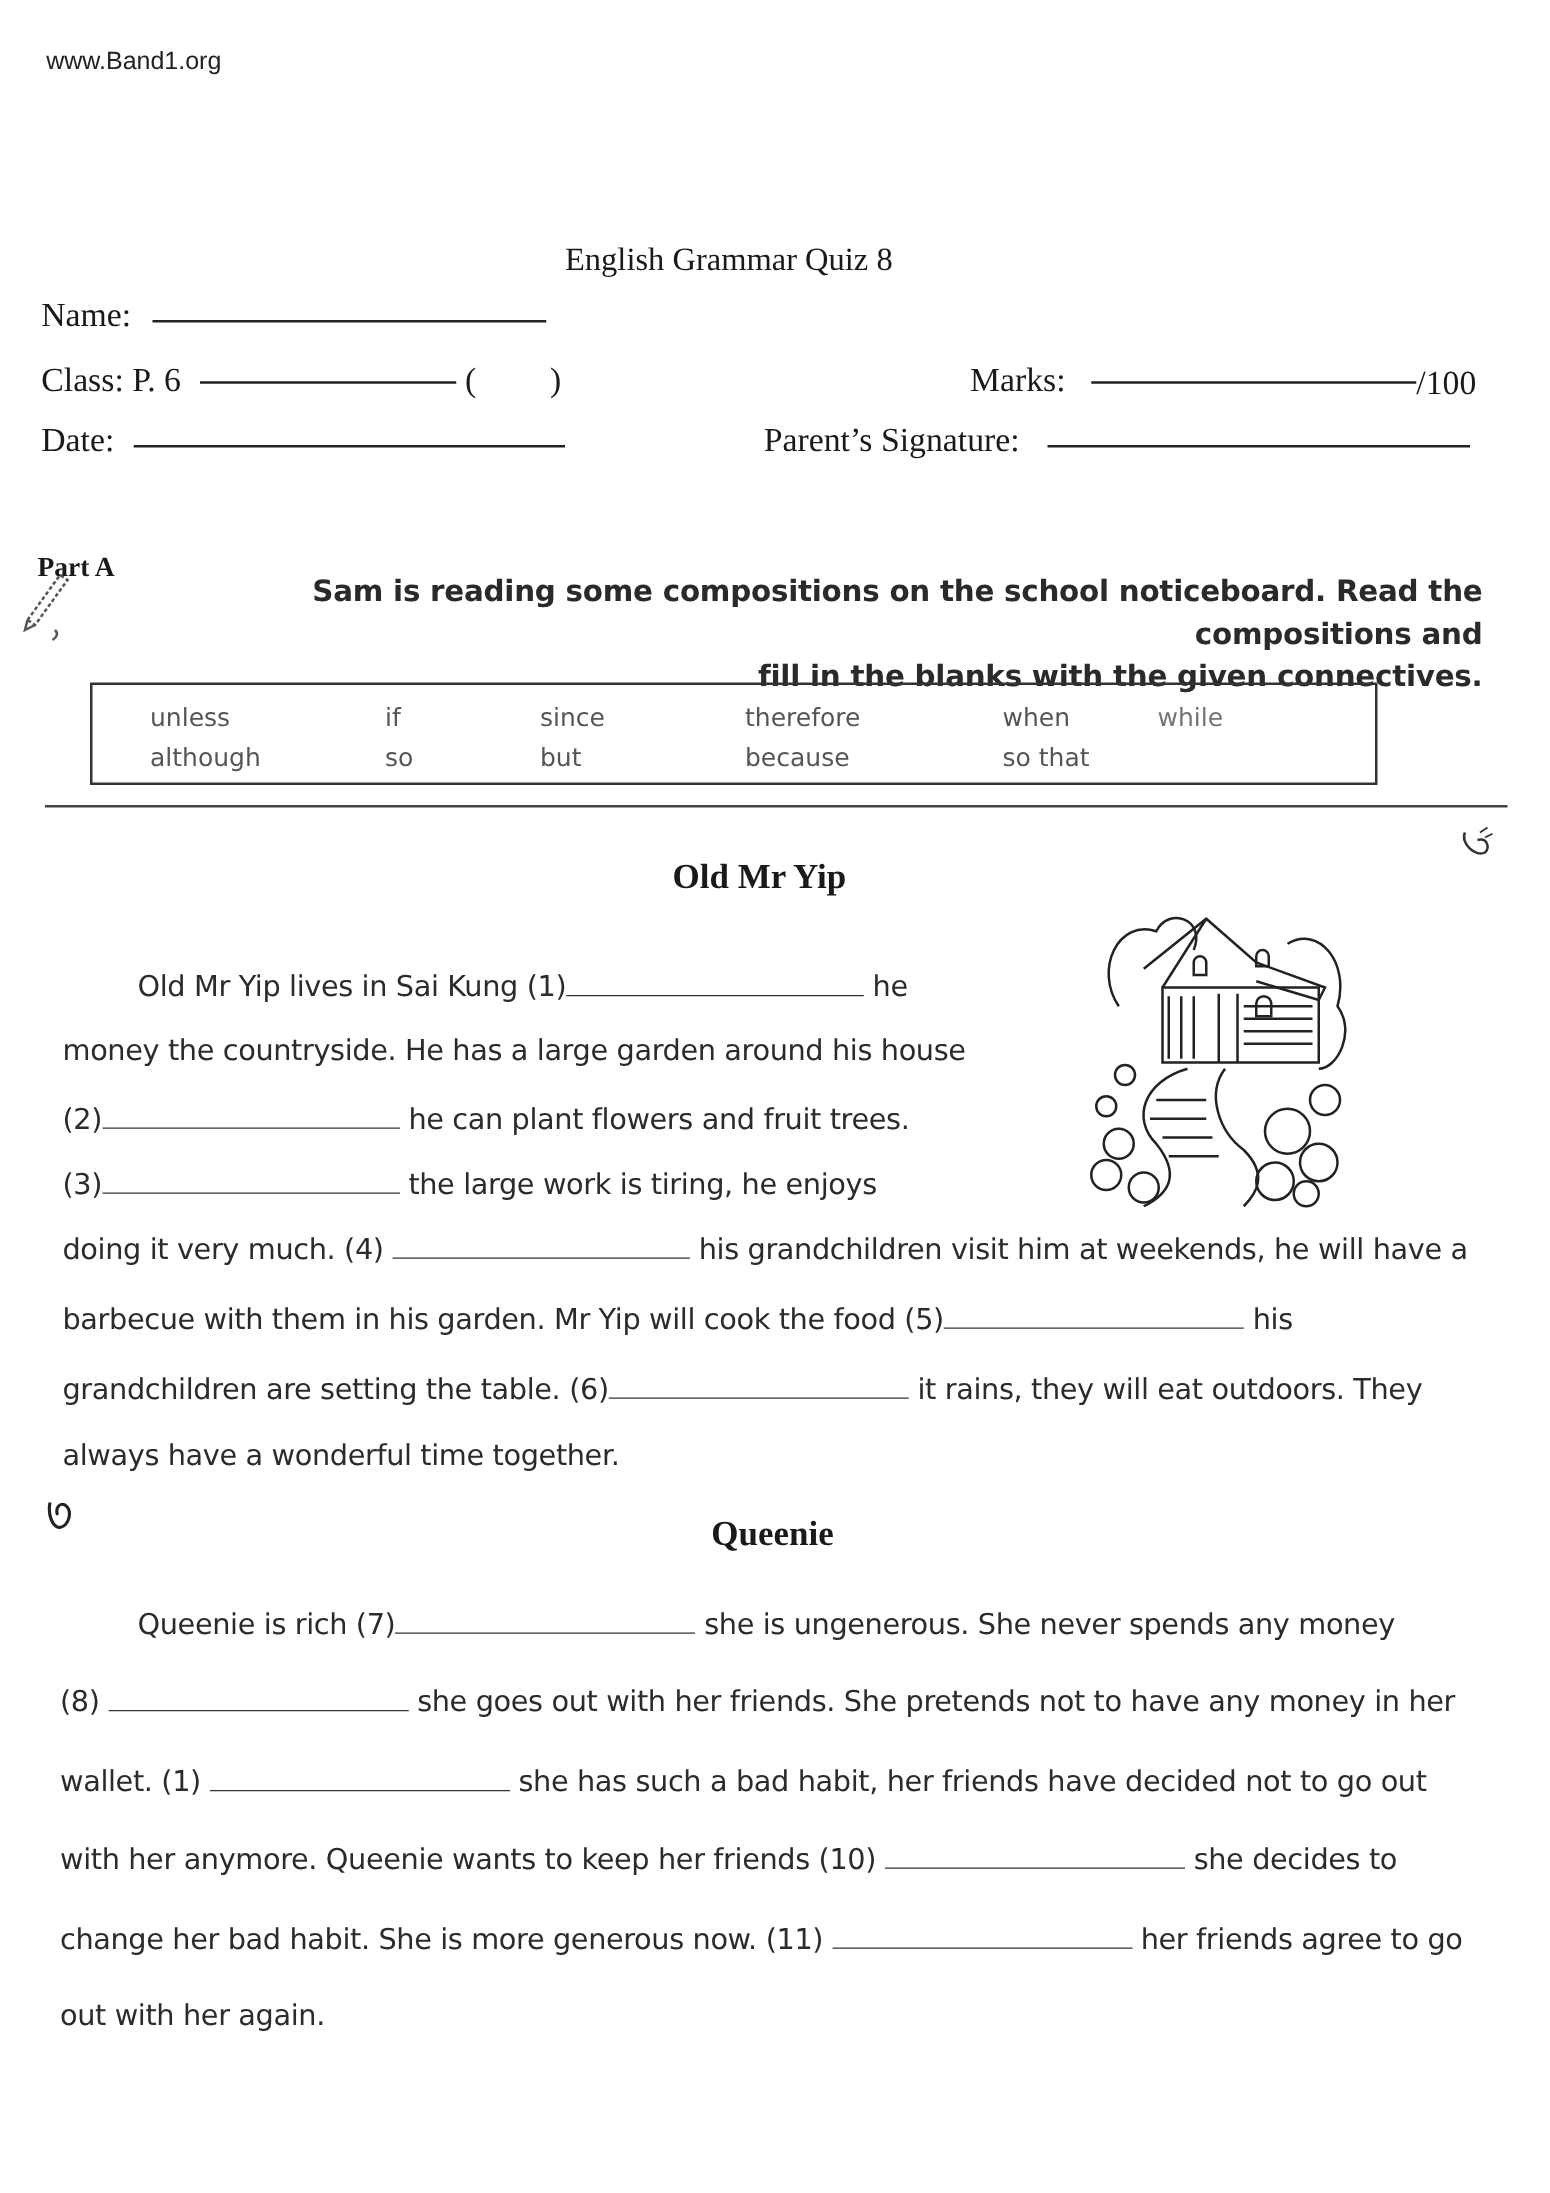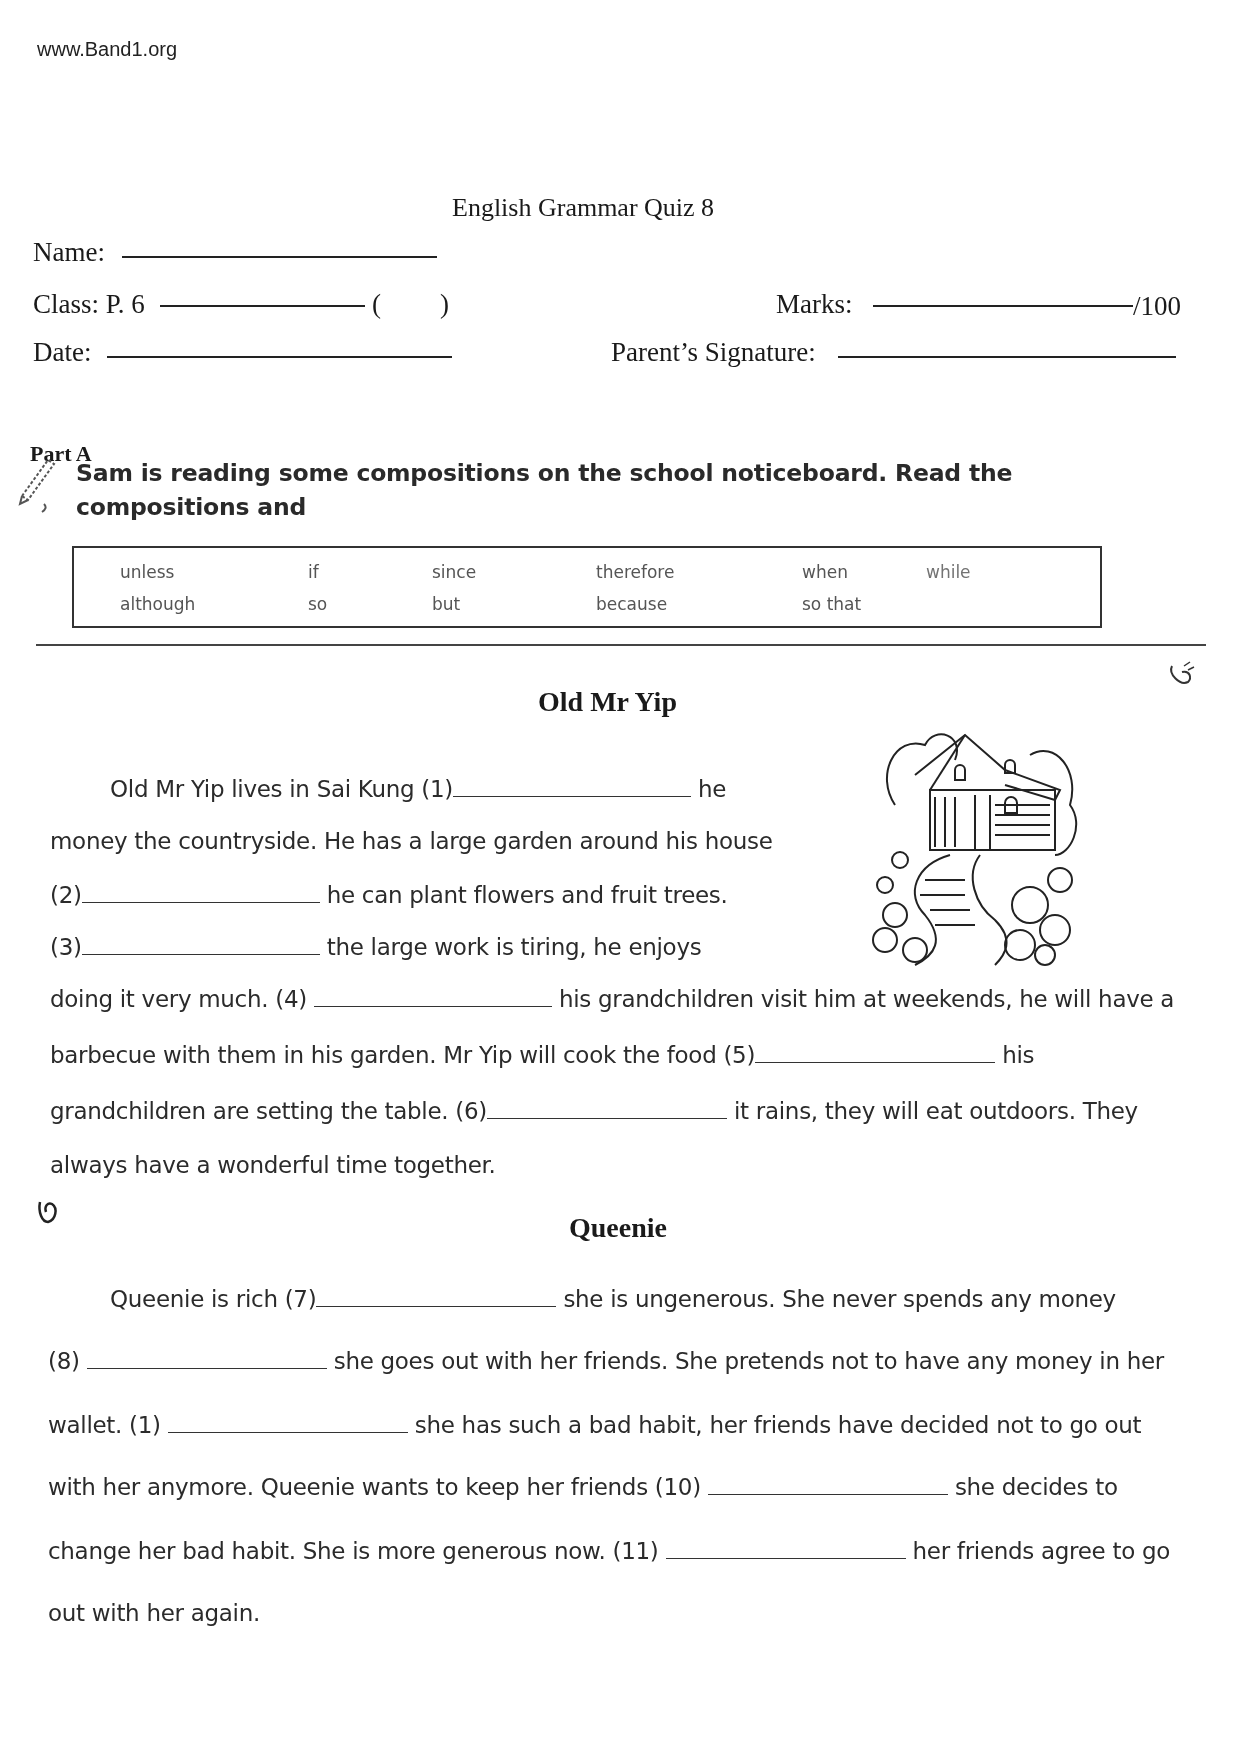--- a/index.html
+++ b/index.html
@@ -5,23 +5,23 @@
     html, body { margin: 0; padding: 0; background: #ffffff; }
     body { width: 1240px; height: 1754px; position: relative; overflow: hidden; color: #1a1a1a; }
     .abs { position: absolute; }
     .site { left: 37px; top: 38px; font-family: "Liberation Sans", sans-serif; font-size: 20px; color: #222; }
     .serif { font-family: "Liberation Serif", serif; }
     .sans { font-family: "DejaVu Sans", sans-serif; }
     .quiz-title { left: 452px; top: 193px; font-size: 26px; }
     .hdr { font-size: 27px; margin-top: 12px; }
     .line { position: absolute; border-bottom: 2px solid #222; height: 0; }
     .parta { left: 30px; top: 413px; font-size: 22px; font-weight: bold; margin-top: 28px; }
-    .instr { left: 76px; top: 456px; width: 1110px; font-size: 23.5px; font-weight: bold; line-height: 34px; color: #2a2a2a; letter-spacing: -0.2px; }
+    .instr { left: 76px; top: 456px; width: 1110px; font-size: 23.5px; font-weight: bold; line-height: 34px; color: #2a2a2a; letter-spacing: -0.2px; text-align: right; }
     .wordbox { left: 72px; top: 546px; width: 1030px; height: 82px; border: 2px solid #333; box-sizing: border-box; }
-    .word { position: absolute; font-size: 17px; color: #555; }
+    .word { position: absolute; font-size: 20px; color: #555; }
     .rule { left: 36px; top: 644px; width: 1170px; border-top: 2px solid #444; }
     .story-title { font-size: 28px; font-weight: bold; }
     .p { position: absolute; font-size: 23px; color: #2b2b2b; white-space: nowrap; letter-spacing: -0.3px; }
     .blank { display: inline-block; border-bottom: 1.5px solid #333; height: 20px; vertical-align: baseline; }
     .pic { left: 855px; top: 715px; width: 240px; height: 260px; }
     .deco { position: absolute; }
   </style>
 </head>
 <body>
 
@@ -50,20 +50,21 @@
 <div class="abs serif parta">Part A</div>
 
 <svg class="deco" style="left:12px;top:452px;" width="50" height="70" viewBox="0 0 50 70">
   <path d="M10 44 L36 8 L42 12 L16 48 Z" fill="none" stroke="#555" stroke-width="2" stroke-dasharray="3 2"></path>
   <path d="M10 44 L8 52 L16 48" fill="none" stroke="#555" stroke-width="2"></path>
   <path d="M30 60 q6 -4 2 -8" fill="none" stroke="#555" stroke-width="2"></path>
 </svg>
 
 <div class="abs sans instr">
   <div>Sam is reading some compositions on the school noticeboard. Read the compositions and</div>
+  <div>fill in the blanks with the given connectives.</div>
 </div>
 
 <div class="abs wordbox">
   <span class="word sans" style="left:46px;top:14px;">unless</span>
   <span class="word sans" style="left:234px;top:14px;text-align:right;">if</span>
   <span class="word sans" style="left:358px;top:14px;">since</span>
   <span class="word sans" style="left:522px;top:14px;">therefore</span>
   <span class="word sans" style="left:728px;top:14px;">when</span>
   <span class="word sans" style="left:852px;top:14px;color:#737373;">while</span>
   <span class="word sans" style="left:46px;top:46px;">although</span>

